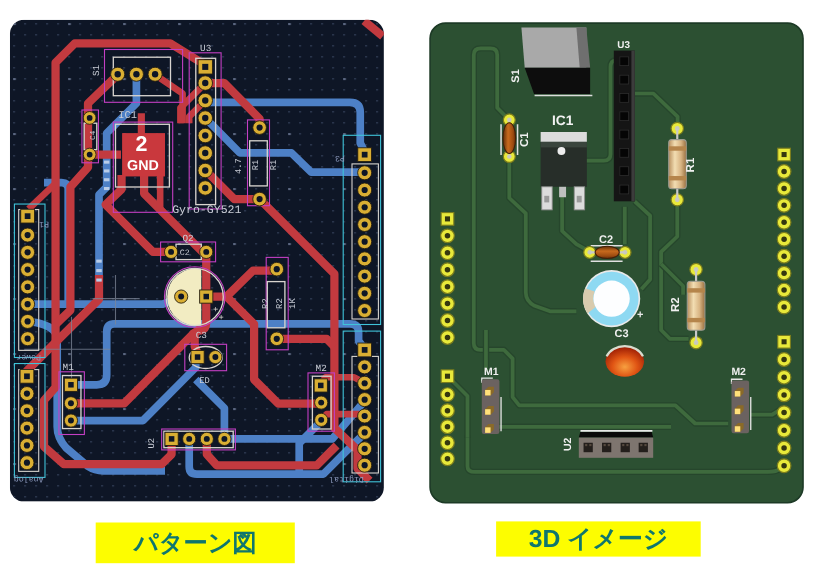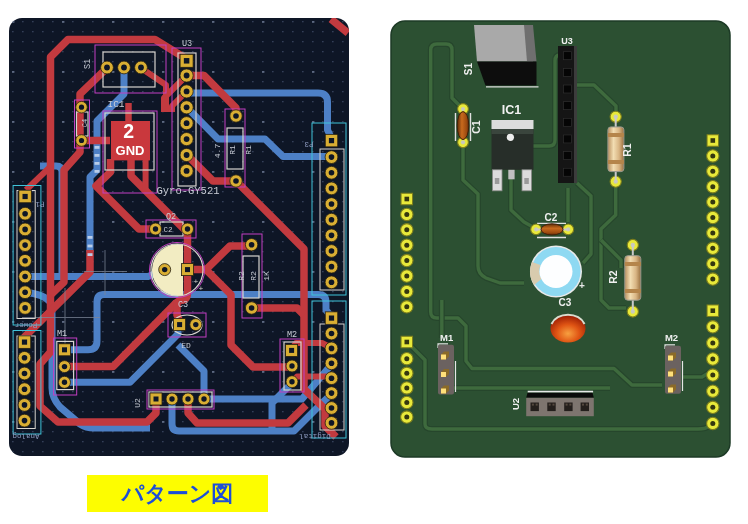--- a/index.html
+++ b/index.html
@@ -1,16 +1,16 @@
 <!DOCTYPE html>
 <html><head><meta charset="utf-8">
 <style>
 html,body{margin:0;padding:0;background:#fff;width:748px;height:524px;overflow:hidden;}
 .wrap{position:relative;width:748px;height:524px;font-family:"Liberation Sans",sans-serif;}
-.lbl{position:absolute;background:#fdfd00;color:#1d4ed8;font-weight:bold;text-align:center;font-family:"Liberation Sans",sans-serif;}
+.lbl{position:absolute;background:#fdfd00;color:#0f766e;font-weight:bold;text-align:center;font-family:"Liberation Sans",sans-serif;}
 .lbl1{left:87px;top:475px;width:181px;height:37px;font-size:22px;line-height:37px;}
 .lbl2{left:451px;top:474px;width:186px;height:32px;font-size:22.5px;line-height:32px;}
 svg{position:absolute;left:0;top:0;}
 </style></head>
 <body>
 <div class="wrap">
 <svg width="748" height="524" viewBox="0 0 748 524">
 <rect width="748" height="524" fill="#ffffff"></rect>
 <defs>
 <clipPath id="clipL">
@@ -495,12 +495,13 @@
 <rect x="564.1999999999999" y="402.5" width="8.4" height="8.6" fill="#241f1c"></rect>
 <rect x="565.6" y="403.6" width="2" height="2" fill="#55493f"></rect>
         <rect x="569.4" y="403.6" width="2" height="2" fill="#55493f"></rect>
 <rect x="580.5999999999999" y="402.5" width="8.4" height="8.6" fill="#241f1c"></rect>
 <rect x="582.0" y="403.6" width="2" height="2" fill="#55493f"></rect>
         <rect x="585.8" y="403.6" width="2" height="2" fill="#55493f"></rect>
 </g>
 <rect x="391" y="21" width="339" height="436" rx="14" fill="none" stroke="#1d3a26" stroke-width="1.5"></rect>
 </svg>
 <div class="lbl lbl1">パターン図</div>
+<div class="lbl lbl2">3D イメージ</div>
 </div>
 </body></html>

